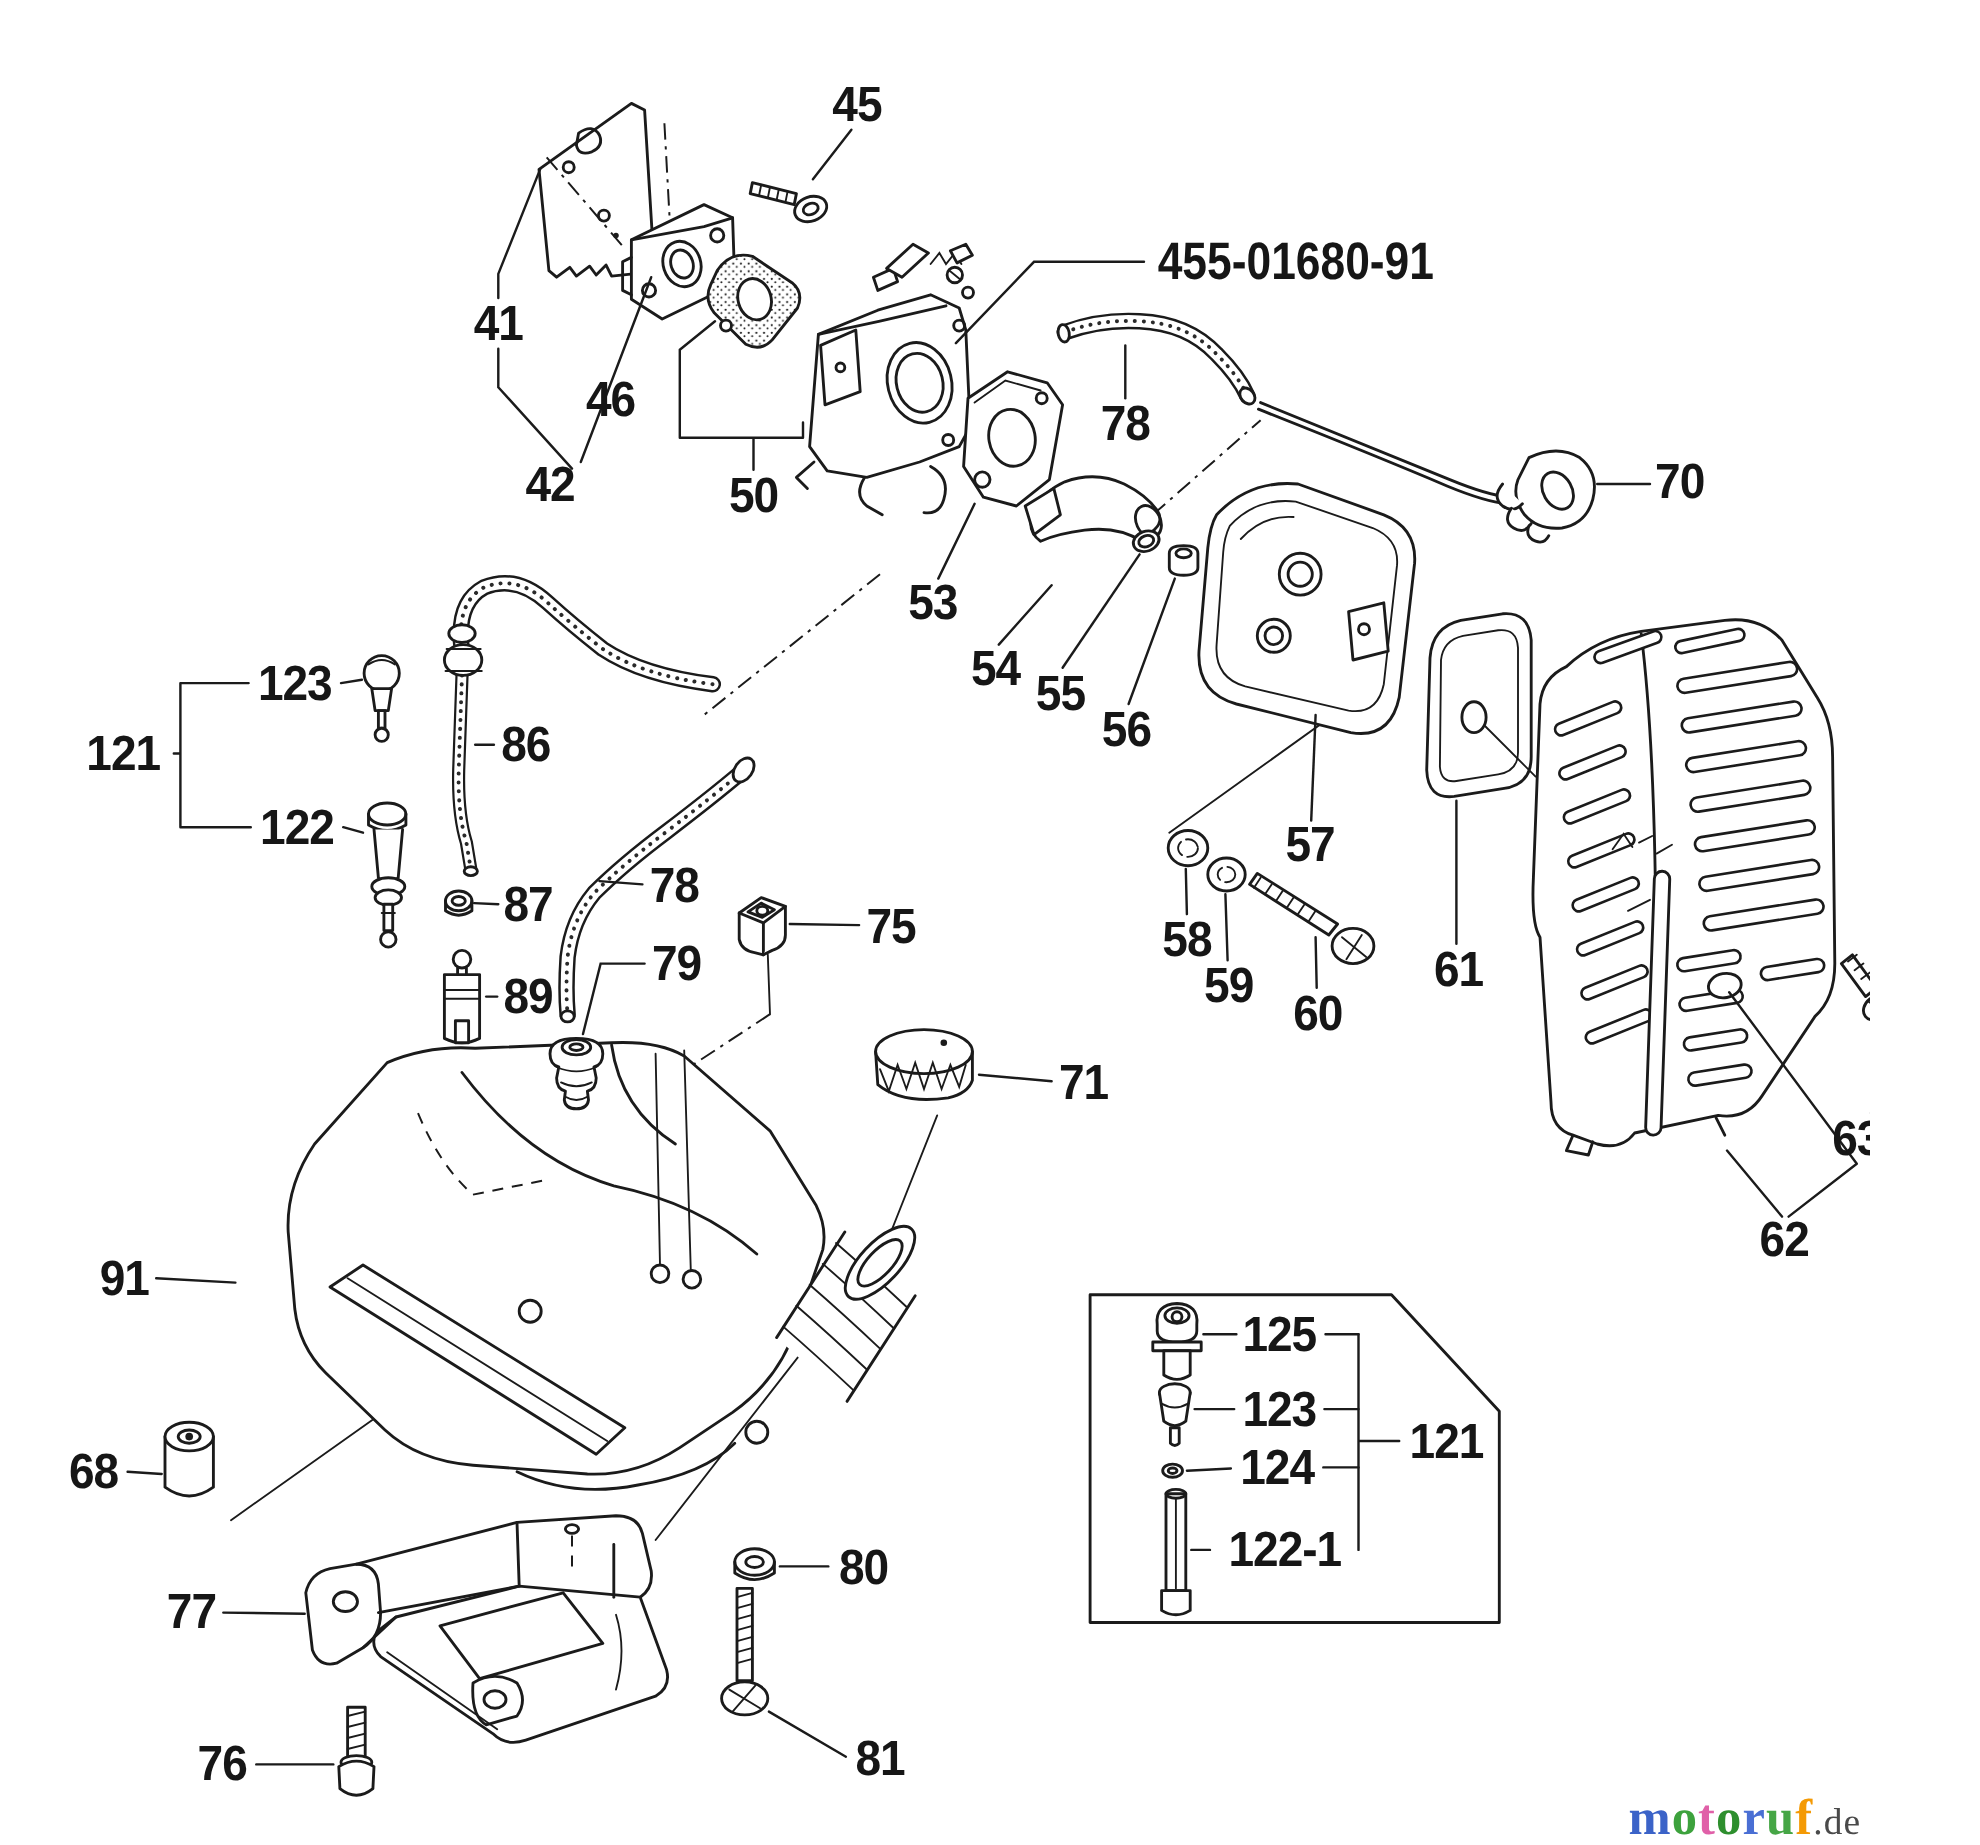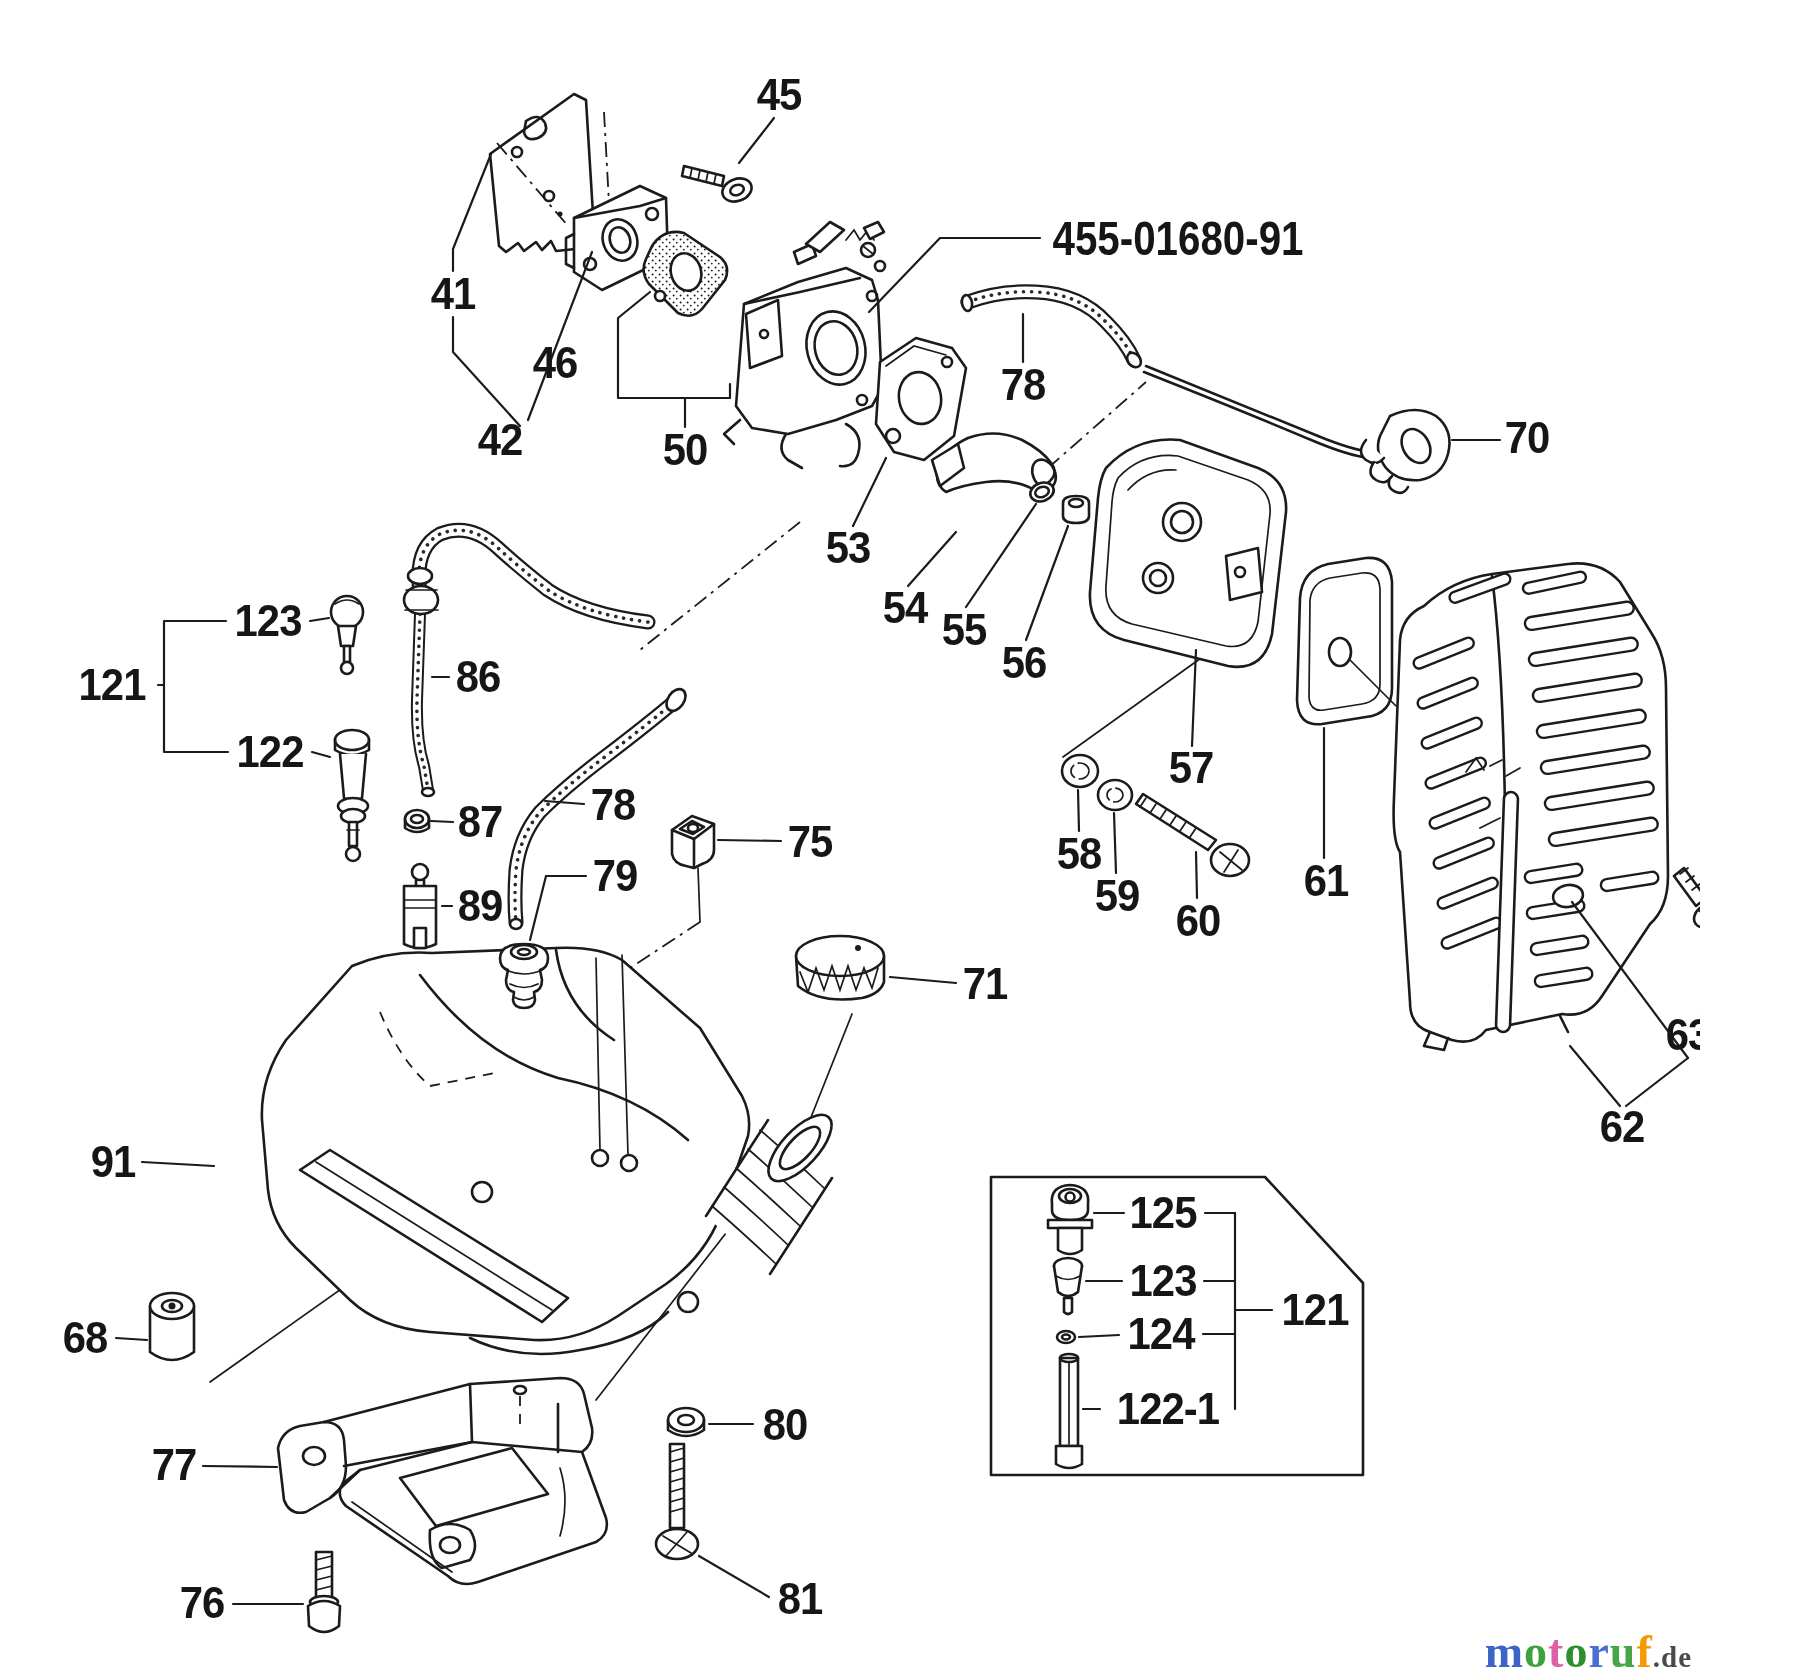--- a/index.html
+++ b/index.html
@@ -18,21 +18,21 @@
   .tubeO2{fill:none;stroke:#1b1b1b;stroke-width:12;stroke-linecap:round;}
   .tubeI2{fill:none;stroke:#ffffff;stroke-width:8;stroke-linecap:round;}
   .dots{fill:none;stroke:#2a2a2a;stroke-width:3.6;stroke-dasharray:0.1 8;stroke-linecap:round;}
   
   .part-label{position:absolute;transform:translate(-50%,-50%) scaleX(0.93);
       font:700 45px "Liberation Sans",sans-serif;color:#161616;letter-spacing:-1px;white-space:nowrap;}
   .part-label.large{font-size:48px;transform:translate(-50%,-50%) scaleX(0.84);letter-spacing:0;}
   
   .watermark{position:absolute;right:8px;bottom:2px;font-family:"Liberation Serif",serif;
       font-weight:700;font-size:46px;line-height:1;letter-spacing:1px;}
-  .watermark .suffix{font-size:29px;font-weight:700;}
+  .watermark .suffix{font-size:34px;font-weight:400;}
 </style>
 </head>
 <body>
 
 <div class="stage">
 
 <svg width="1800" height="1677" viewBox="0 0 1800 1677">
   <defs>
     <pattern id="stip" width="7" height="7" patternUnits="userSpaceOnUse">
       <circle cx="1.6" cy="1.6" r="1" fill="#1b1b1b"></circle>

